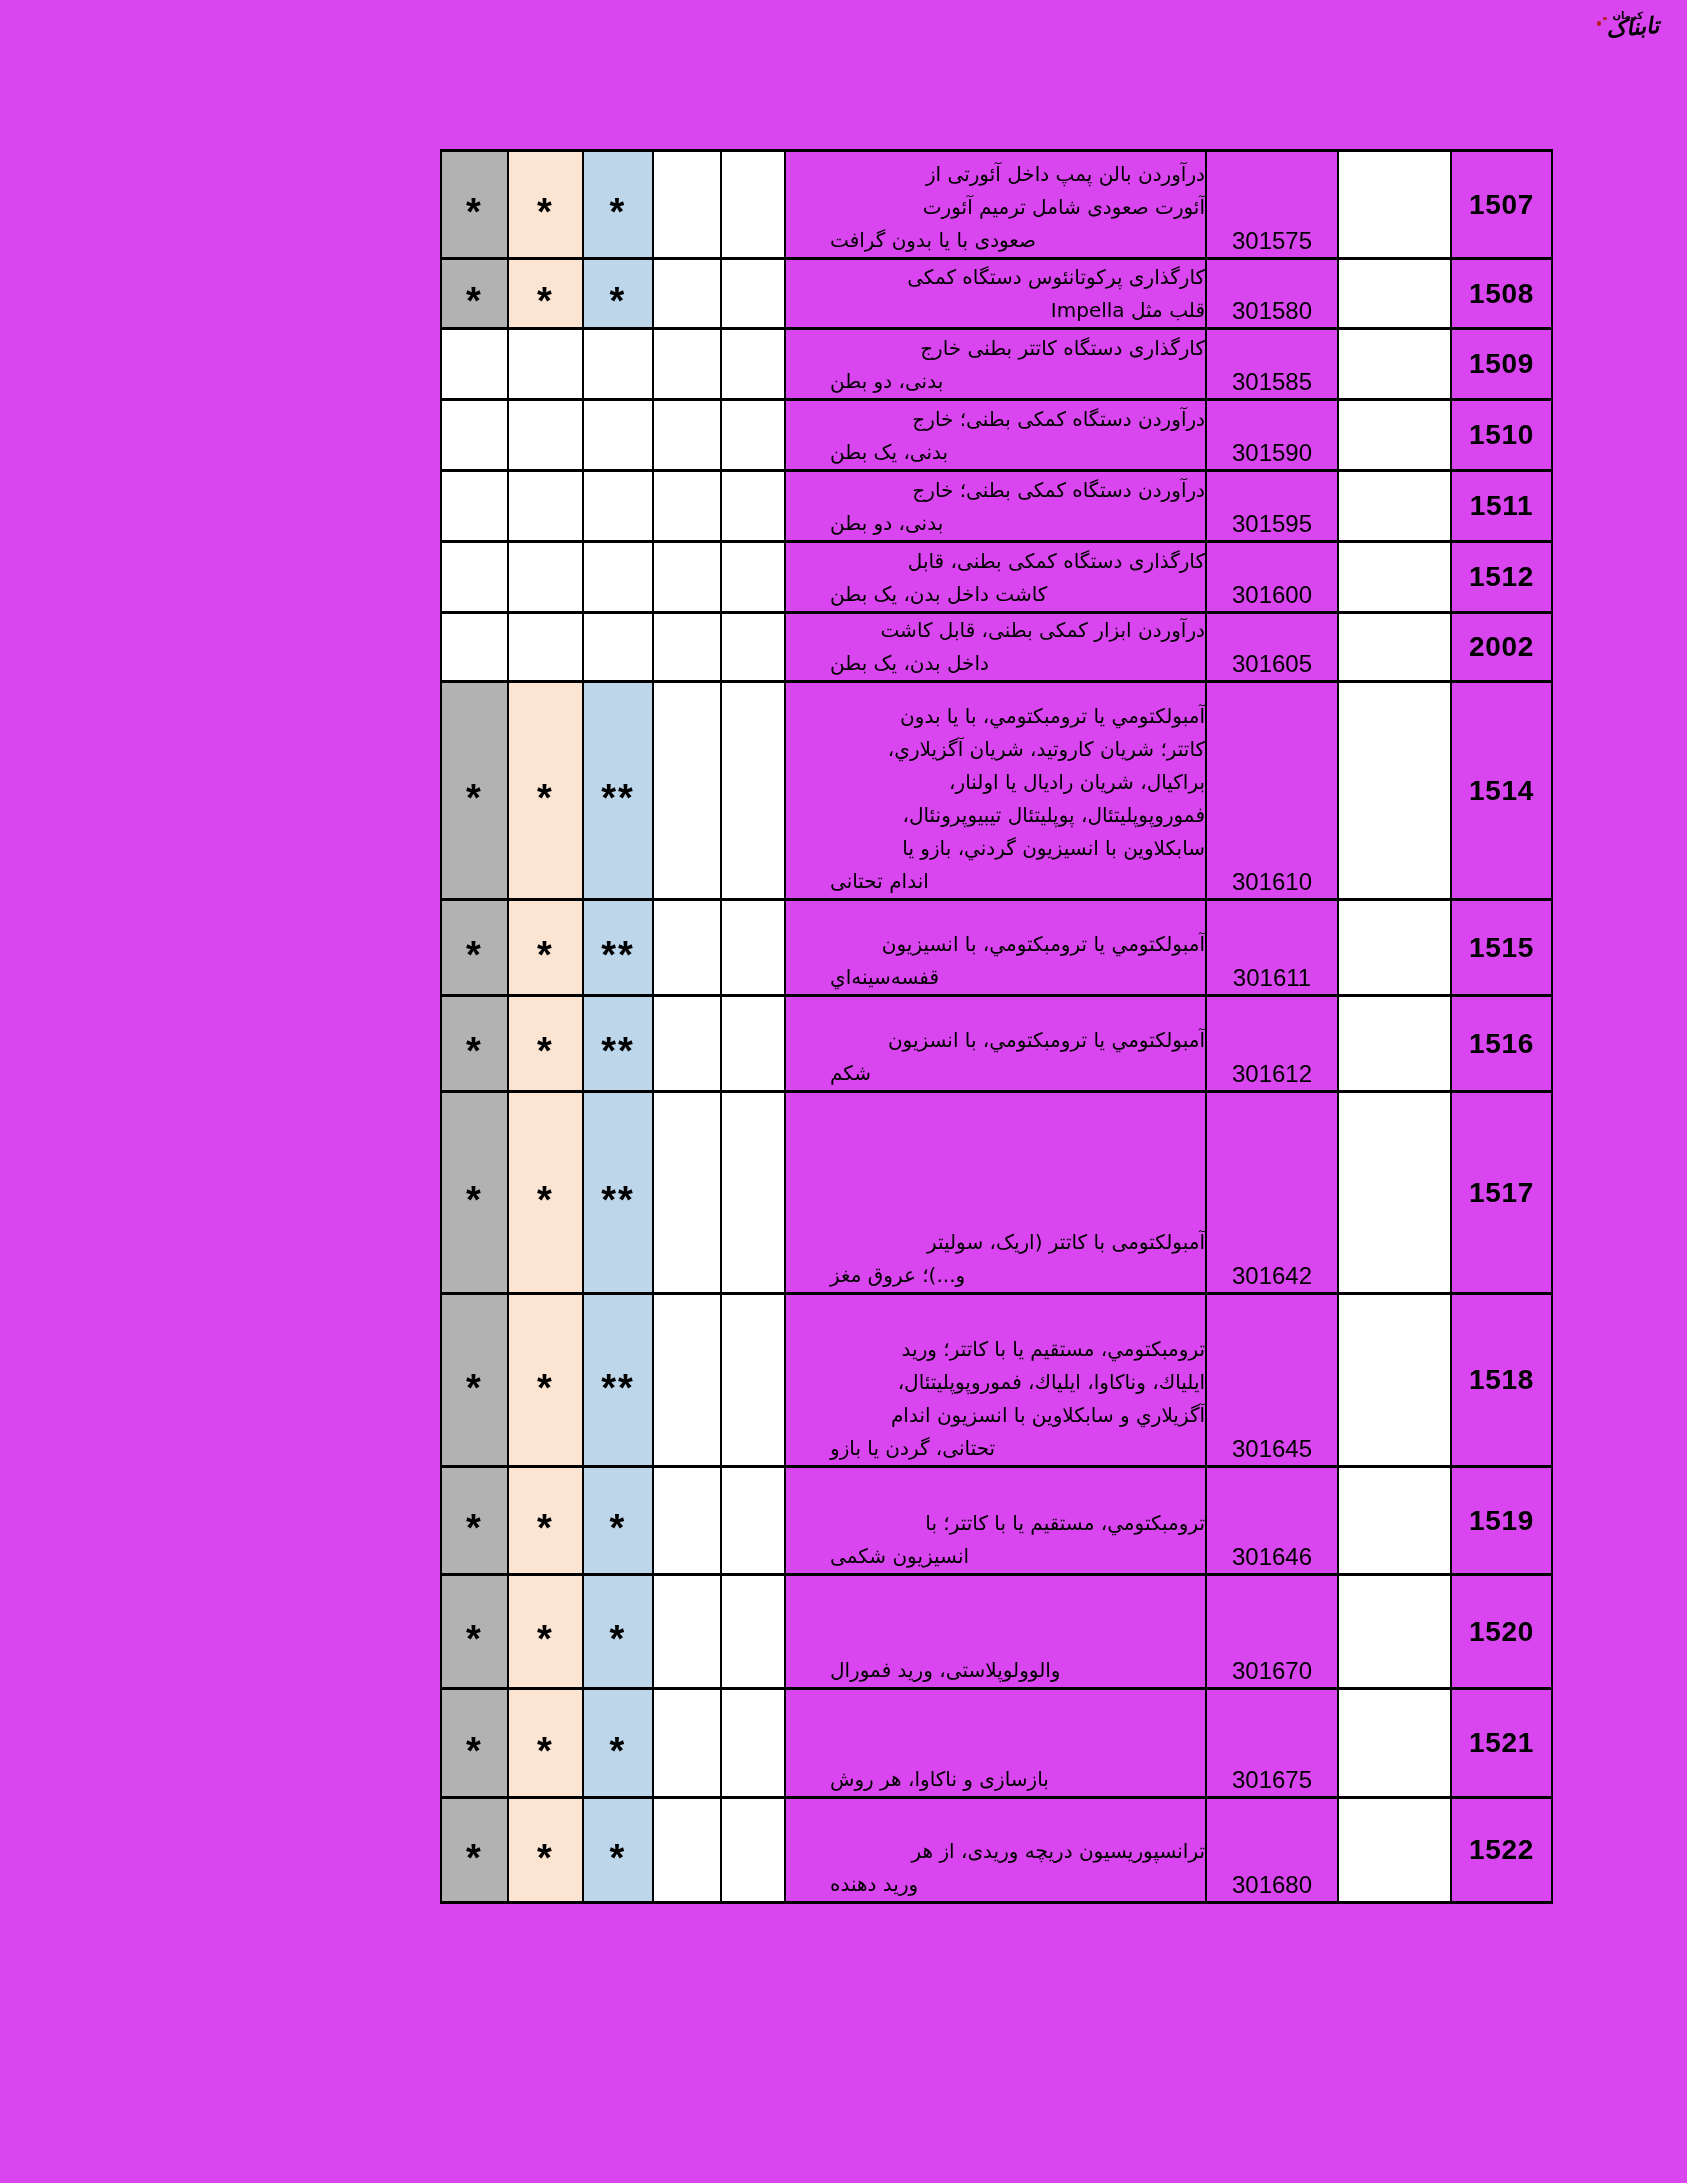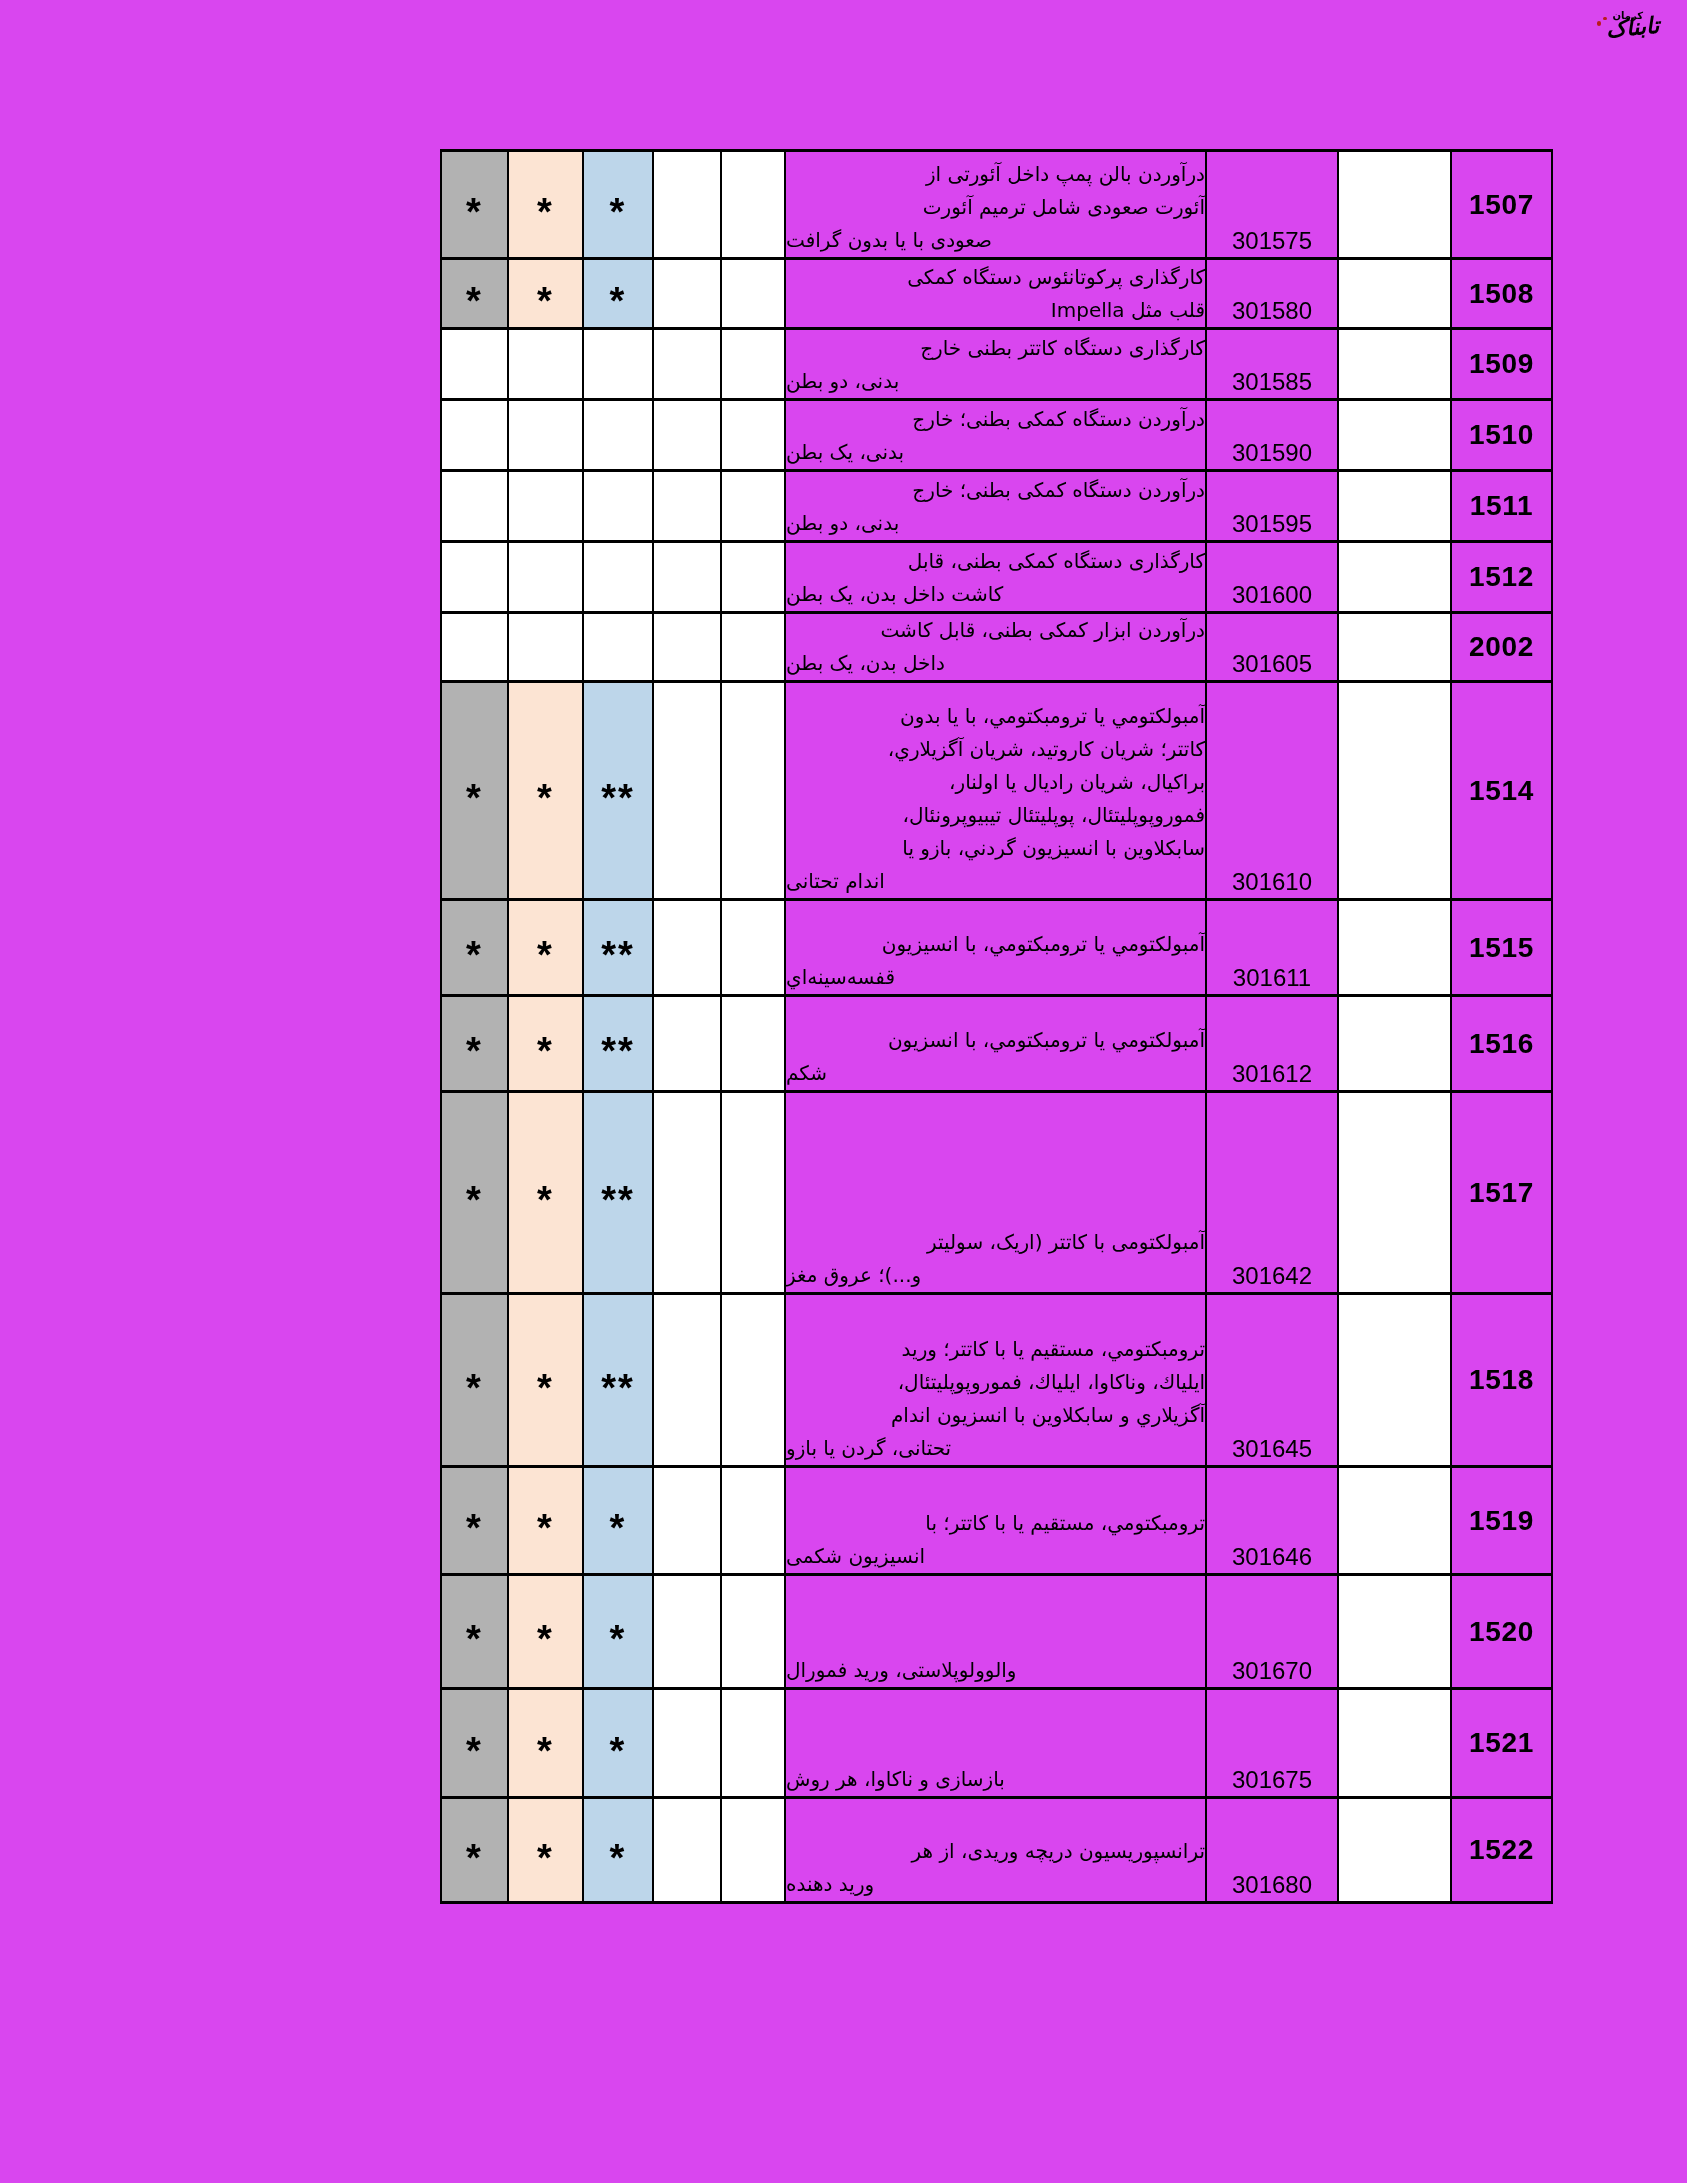--- a/index.html
+++ b/index.html
@@ -61,21 +61,21 @@
     font-size:38px;font-weight:bold;letter-spacing:2px;
     transform:translateY(0.20em);
   }
 
   td.desc-cell{
     vertical-align:bottom;direction:rtl;
     padding:1.3px 2px 3.3px 2px;
     font-size:20px;line-height:33px;
   }
   .line{text-align:right;white-space:nowrap;}
-  .line.last{text-align:left;}
+  .line.last{text-align:left;margin-left:44px;}
   
   #proc-table tr:nth-child(2) .line.last{text-align:right;padding-left:48px;}
 
   td.code-cell{
     vertical-align:bottom;text-align:center;
     font-family:"Liberation Sans",sans-serif;
     font-size:24px;line-height:32px;
     padding:0 0 4.6px 4px;
   }
   td.num-cell{

